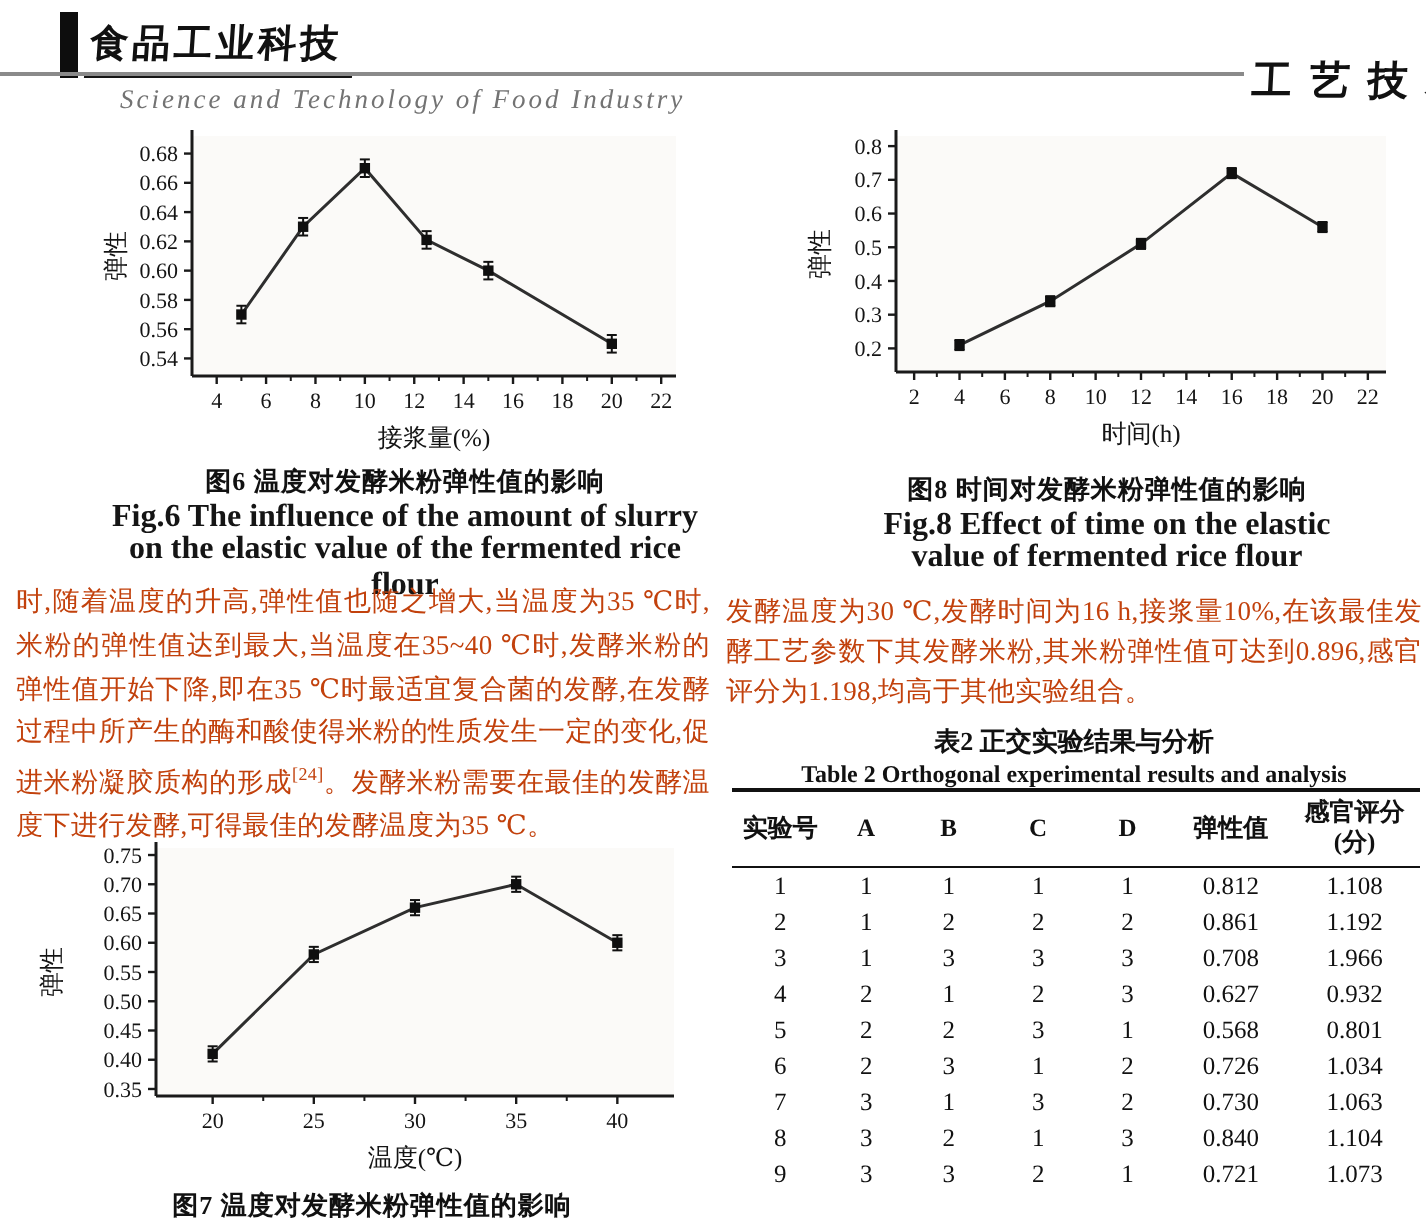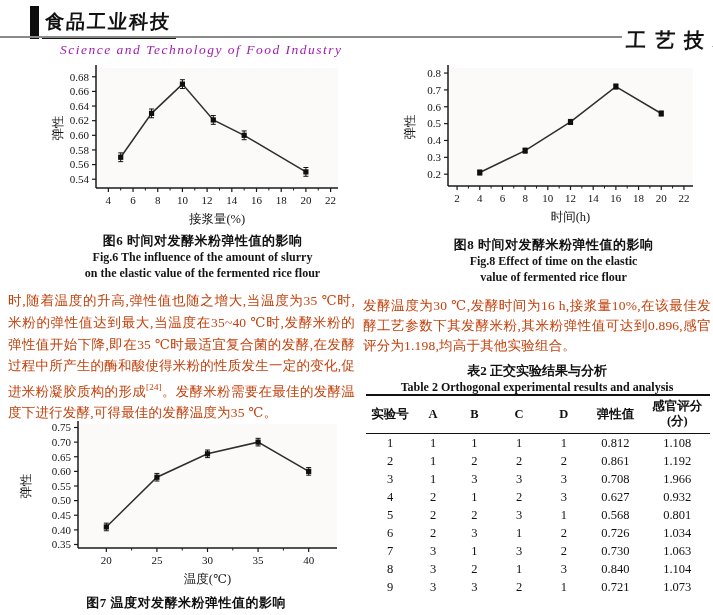--- a/index.html
+++ b/index.html
@@ -11,30 +11,30 @@
   .abs { position:absolute; }
 
   
   .logo-bar { left:30px; top:6px; width:9px; height:33px; background:#0d0d0d; }
   .logo-text {
     left:43px; top:9px; font-size:19px; font-weight:bold; letter-spacing:2px;
     border-bottom:2px solid #151515; padding:0 6px 2px 2px; transform:skewX(-4deg);
   }
   .header-rule { left:0; top:36px; width:622px; height:2px; background:#8a8a8a; }
   .journal-en {
-    left:60px; top:42px; font-style:italic; font-size:13.5px; letter-spacing:1.5px; color:#a21caf;
+    left:60px; top:42px; font-style:italic; font-size:13.5px; letter-spacing:1.5px; color:#737373;
   }
   .section-title {
     left:626px; top:27px; font-size:20px; font-weight:bold; letter-spacing:9px;
     white-space:nowrap; transform:skewX(-3deg);
   }
 
   
   .cap-zh { font-size:13px; font-weight:bold; text-align:center; letter-spacing:0.5px; }
-  .cap-en { font-size:12px; font-weight:bold; text-align:center; color:#151515; }
+  .cap-en { font-size:16px; font-weight:bold; text-align:center; color:#151515; }
 
   .fig6-caps  { left:55px;  width:295px; }
   .fig8-caps  { left:400px; width:307px; }
   .fig7-cap   { left:20px;  top:594px; width:332px; }
 
   
   .para {
     font-size:13.5px; text-align:justify; color:#c2410c; letter-spacing:0.2px;
   }
   .para-left  { left:8px;   top:290px; width:347px; line-height:21.8px; }
@@ -146,21 +146,21 @@
     <line x1="191.6632653061224" y1="72.92682926829269" x2="196.6632653061224" y2="72.92682926829269" stroke="#111" stroke-width="1"></line>
     <line x1="191.6632653061224" y1="81.70731707317074" x2="196.6632653061224" y2="81.70731707317074" stroke="#111" stroke-width="1"></line>
     <rect x="191.56326530612242" y="74.71707317073172" width="5.2" height="5.2" fill="#0f0f0f"></rect>
     <line x1="255.89795918367346" y1="109.5121951219512" x2="255.89795918367346" y2="118.29268292682926" stroke="#111" stroke-width="1"></line>
     <line x1="253.39795918367346" y1="109.5121951219512" x2="258.3979591836735" y2="109.5121951219512" stroke="#111" stroke-width="1"></line>
     <line x1="253.39795918367346" y1="118.29268292682926" x2="258.3979591836735" y2="118.29268292682926" stroke="#111" stroke-width="1"></line>
     <rect x="253.29795918367347" y="111.30243902439022" width="5.2" height="5.2" fill="#0f0f0f"></rect>
     <text x="167" y="165" text-anchor="middle" font-size="12.5">接浆量(%)</text>
     <text x="0" y="0" text-anchor="middle" font-size="12.5" transform="translate(12,70) rotate(-90)">弹性</text>
   </svg>
-<div class="abs cap-zh fig6-caps" style="top:232px;">图6 时间对发酵米粉弹性值的影响</div>
+<div class="abs cap-zh fig6-caps" style="top:232px;">图6 温度对发酵米粉弹性值的影响</div>
 <div class="abs cap-en fig6-caps" style="top:250px;">Fig.6 The influence of the amount of slurry</div>
 <div class="abs cap-en fig6-caps" style="top:266px;">on the elastic value of the fermented rice flour</div>
 
 <p class="abs para para-left"><span>时,随着温度的升高,弹性值也随之增大,当温度为35 ℃时,米粉的弹性值达到最大,当温度在35~40 ℃时,发酵米粉的弹性值开始下降,即在35 ℃时最适宜复合菌的发酵,在发酵过程中所产生的酶和酸使得米粉的性质发生一定的变化,促进米粉凝胶质构的形成</span><sup>[24]</sup><span>。发酵米粉需要在最佳的发酵温度下进行发酵,可得最佳的发酵温度为35 ℃。</span></p>
 
 <svg class="abs" style="left:18px; top:418px;" width="335" height="172">
     <rect x="60" y="6" width="259" height="124" fill="#fbfaf8"></rect>
     <line x1="60" y1="3" x2="60" y2="130" stroke="#1a1a1a" stroke-width="1.5"></line>
     <line x1="60" y1="130" x2="319" y2="130" stroke="#1a1a1a" stroke-width="1.5"></line>
     <line x1="56" y1="126.49056603773586" x2="60" y2="126.49056603773586" stroke="#1a1a1a" stroke-width="1.2"></line>

